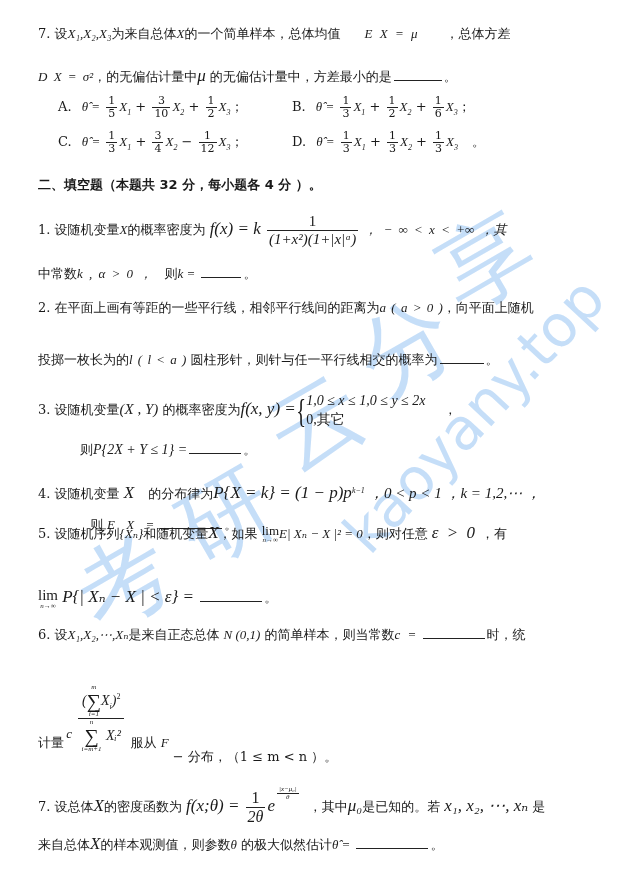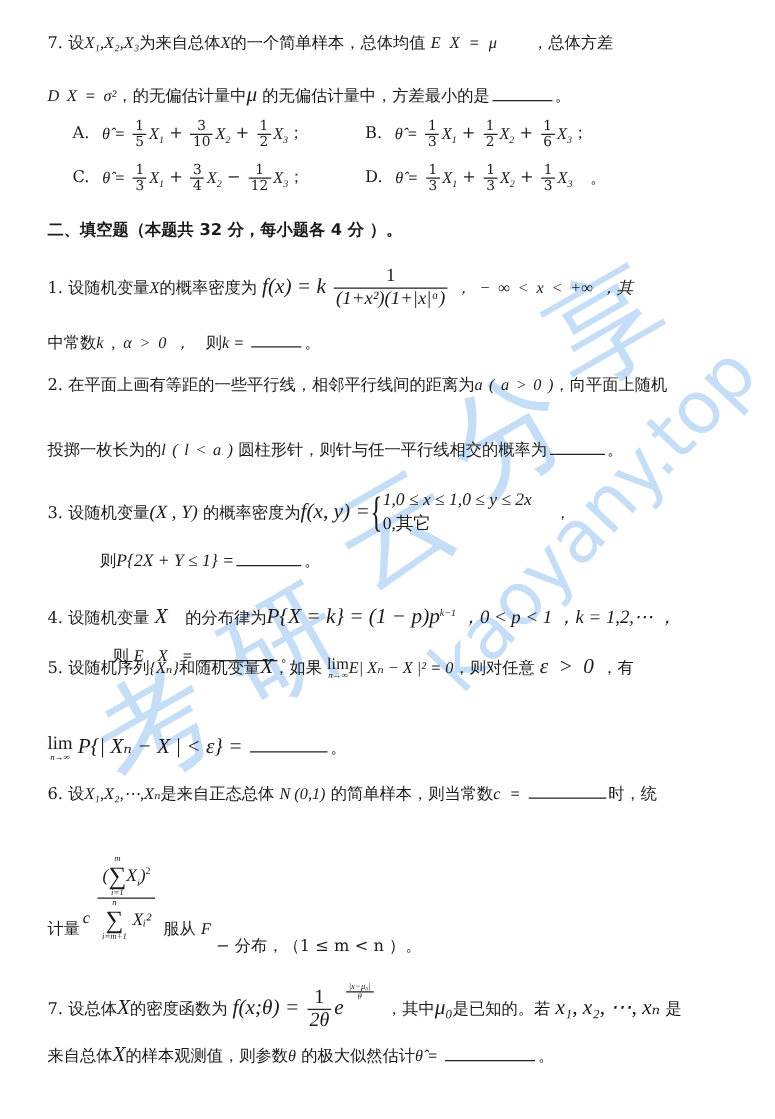--- a/index.html
+++ b/index.html
@@ -38,21 +38,21 @@
 <div class="watermark" style="left:78px; top:520px; font-size:92px; transform:rotate(-30deg);">考</div>
 <div class="watermark" style="left:180px; top:455px; font-size:92px; transform:rotate(-30deg);">研</div>
 <div class="watermark" style="left:270px; top:360px; font-size:92px; transform:rotate(-30deg);">云</div>
 <div class="watermark" style="left:360px; top:285px; font-size:92px; transform:rotate(-30deg);">分</div>
 <div class="watermark" style="left:440px; top:200px; font-size:92px; transform:rotate(-30deg);">享</div>
 <div class="watermark" style="left:330px; top:520px; font-size:58px; transform:rotate(-47deg); transform-origin:left top; font-family:'DejaVu Sans', sans-serif;">kaoyany.top</div>
 
 <div class="line" style="left:38px; top:27px; font-size:13px;">
   <span>7.</span>
   <span>设</span><span class="m">X₁,X₂,X₃</span><span>为来自总体</span><span class="m">X</span><span>的一个简单样本，总体均值</span>
-  <span class="m" style="word-spacing:4px;">E X = μ</span>
+  <span class="m" style="word-spacing:4px;margin-left:20px;">E X = μ</span>
   <span style="margin-left:24px;">，总体方差</span>
 </div>
 <div class="line" style="left:38px; top:67px;">
   <span class="m" style="word-spacing:3px;">D X = σ²</span><span>，的无偏估计量中</span><span class="m big">μ</span>
   <span>的无偏估计量中，方差最小的是</span><span class="blank" style="width:48px;"></span><span>。</span>
 </div>
 
 <div class="line" style="left:58px; top:95px;">
   <span>A.</span>
   <span class="m" style="margin-left:6px;">θ̂ =</span>

